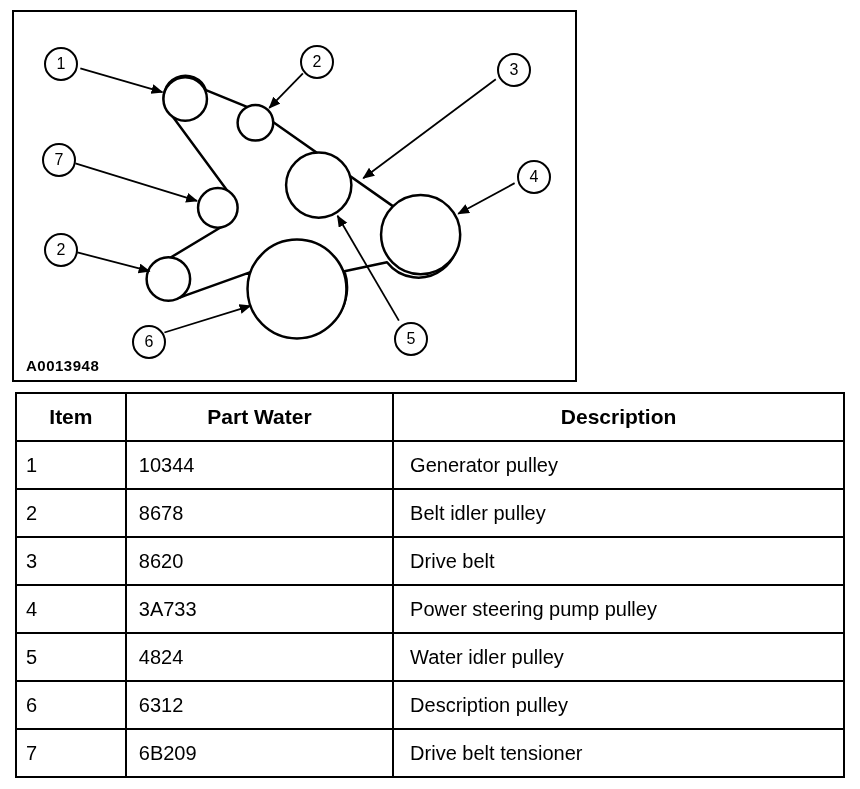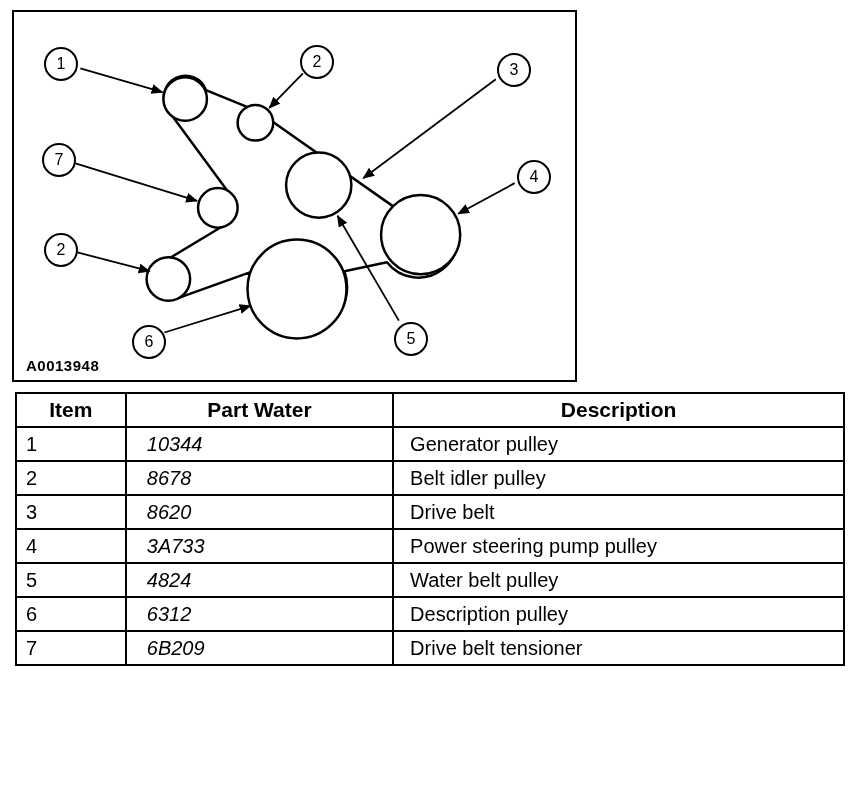--- a/index.html
+++ b/index.html
@@ -55,34 +55,34 @@
   
   .parts-table {
     position: absolute;
     left: 15px;
     top: 392px;
     width: 830px;
     border-collapse: collapse;
   }
   .parts-table th, .parts-table td {
     border: 2px solid #000;
-    height: 34px;
+    height: 48px;
     vertical-align: middle;
     font-size: 20px;
   }
   .parts-table th {
     font-weight: 700;
     text-align: center;
     font-size: 21px;
   }
   .parts-table td { padding-left: 9px; }
   .col-item { width: 110px; }
   .col-part { width: 268px; }
   .col-desc { width: 452px; }
-  .parts-table td.part-cell { padding-left: 20px; font-style: italic; }
+  .parts-table td.part-cell { padding-left: 12px; }
   .parts-table td.desc-cell { padding-left: 16px; }
 </style>
 </head>
 <body>
 
 <div class="page">
 
   <div class="diagram-box">
 
     <svg viewBox="0 0 565 372">
@@ -177,21 +177,21 @@
         <td class="desc-cell">Drive belt</td>
       </tr>
       <tr>
         <td>4</td>
         <td class="part-cell">3A733</td>
         <td class="desc-cell">Power steering pump pulley</td>
       </tr>
       <tr>
         <td>5</td>
         <td class="part-cell">4824</td>
-        <td class="desc-cell">Water belt pulley</td>
+        <td class="desc-cell">Water idler pulley</td>
       </tr>
       <tr>
         <td>6</td>
         <td class="part-cell">6312</td>
         <td class="desc-cell">Description pulley</td>
       </tr>
       <tr>
         <td>7</td>
         <td class="part-cell">6B209</td>
         <td class="desc-cell">Drive belt tensioner</td>

